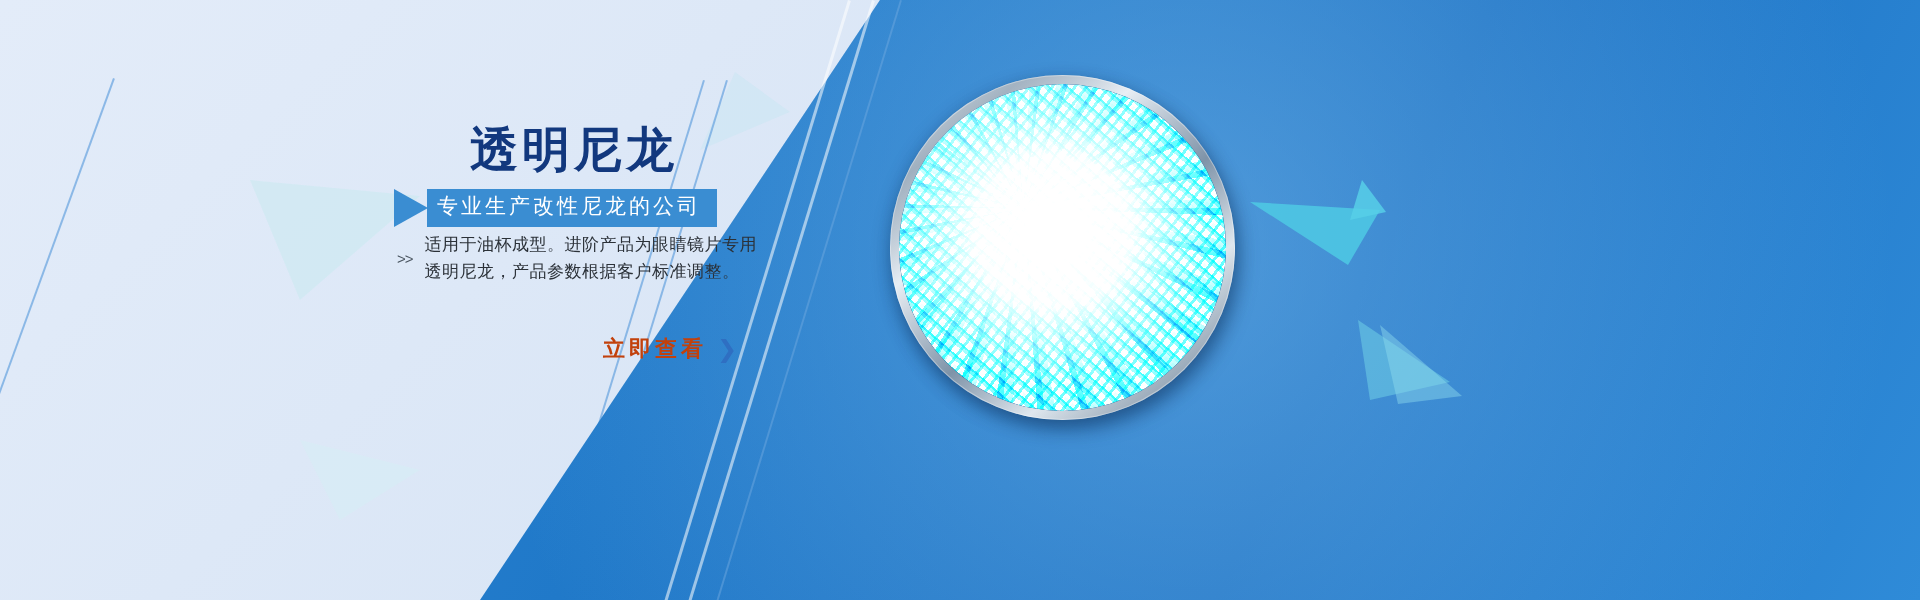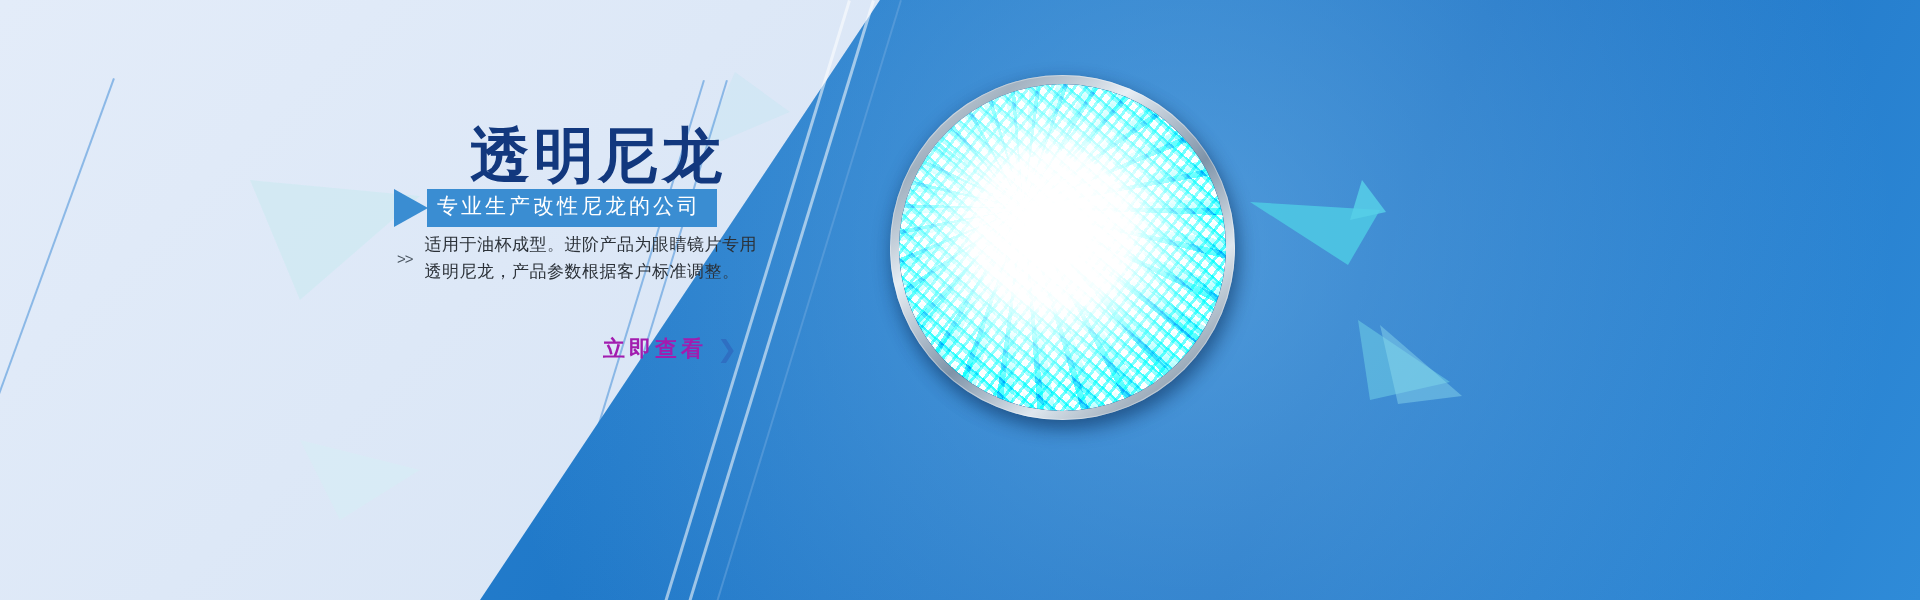--- a/index.html
+++ b/index.html
@@ -97,21 +97,21 @@
     position:absolute; inset:0; border-radius:50%;
     background:linear-gradient(145deg, rgba(255,255,255,.35) 0%, rgba(255,255,255,0) 34%, rgba(255,255,255,0) 72%, rgba(255,255,255,.18) 100%);
     pointer-events:none;
   }
 
   
   .content { position:absolute; left:0; top:0; width:1920px; height:600px; }
 
   .title {
     position:absolute; left:470px; top:125px;
-    font-size:60px; font-weight:bold; color:#12387e;
+    font-size:48px; font-weight:bold; color:#12387e;
     letter-spacing:4px; line-height:1;
     font-family:"DejaVu Sans","Liberation Sans",sans-serif;
   }
 
   .tagline {
     position:absolute; left:394px; top:189px;
     height:38px;
     display:flex; align-items:center;
   }
   .tagline-arrow {
@@ -144,21 +144,21 @@
     font-family:"DejaVu Sans","Liberation Sans",sans-serif;
     white-space:pre-line;
   }
 
   .cta {
     position:absolute; left:603px; top:334px;
     display:flex; align-items:center; gap:10px;
     cursor:pointer;
   }
   .cta-label {
-    color:#a21caf; font-size:22px; letter-spacing:4px; font-weight:bold;
+    color:#c2410c; font-size:22px; letter-spacing:4px; font-weight:bold;
     font-family:"DejaVu Sans","Liberation Sans",sans-serif;
   }
   .cta-arrow {
     color:#2f6fc2; font-size:24px; font-weight:bold; line-height:1;
   }
 </style>
 </head>
 <body>
 
 <div id="banner">

